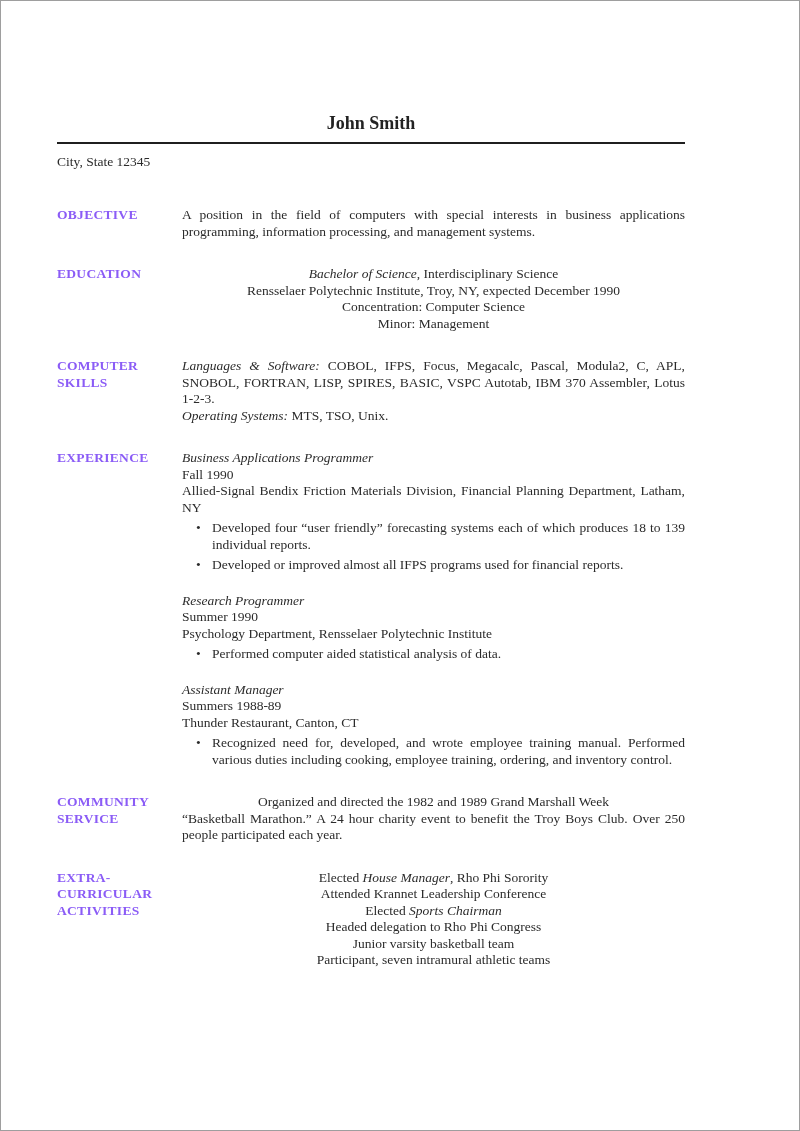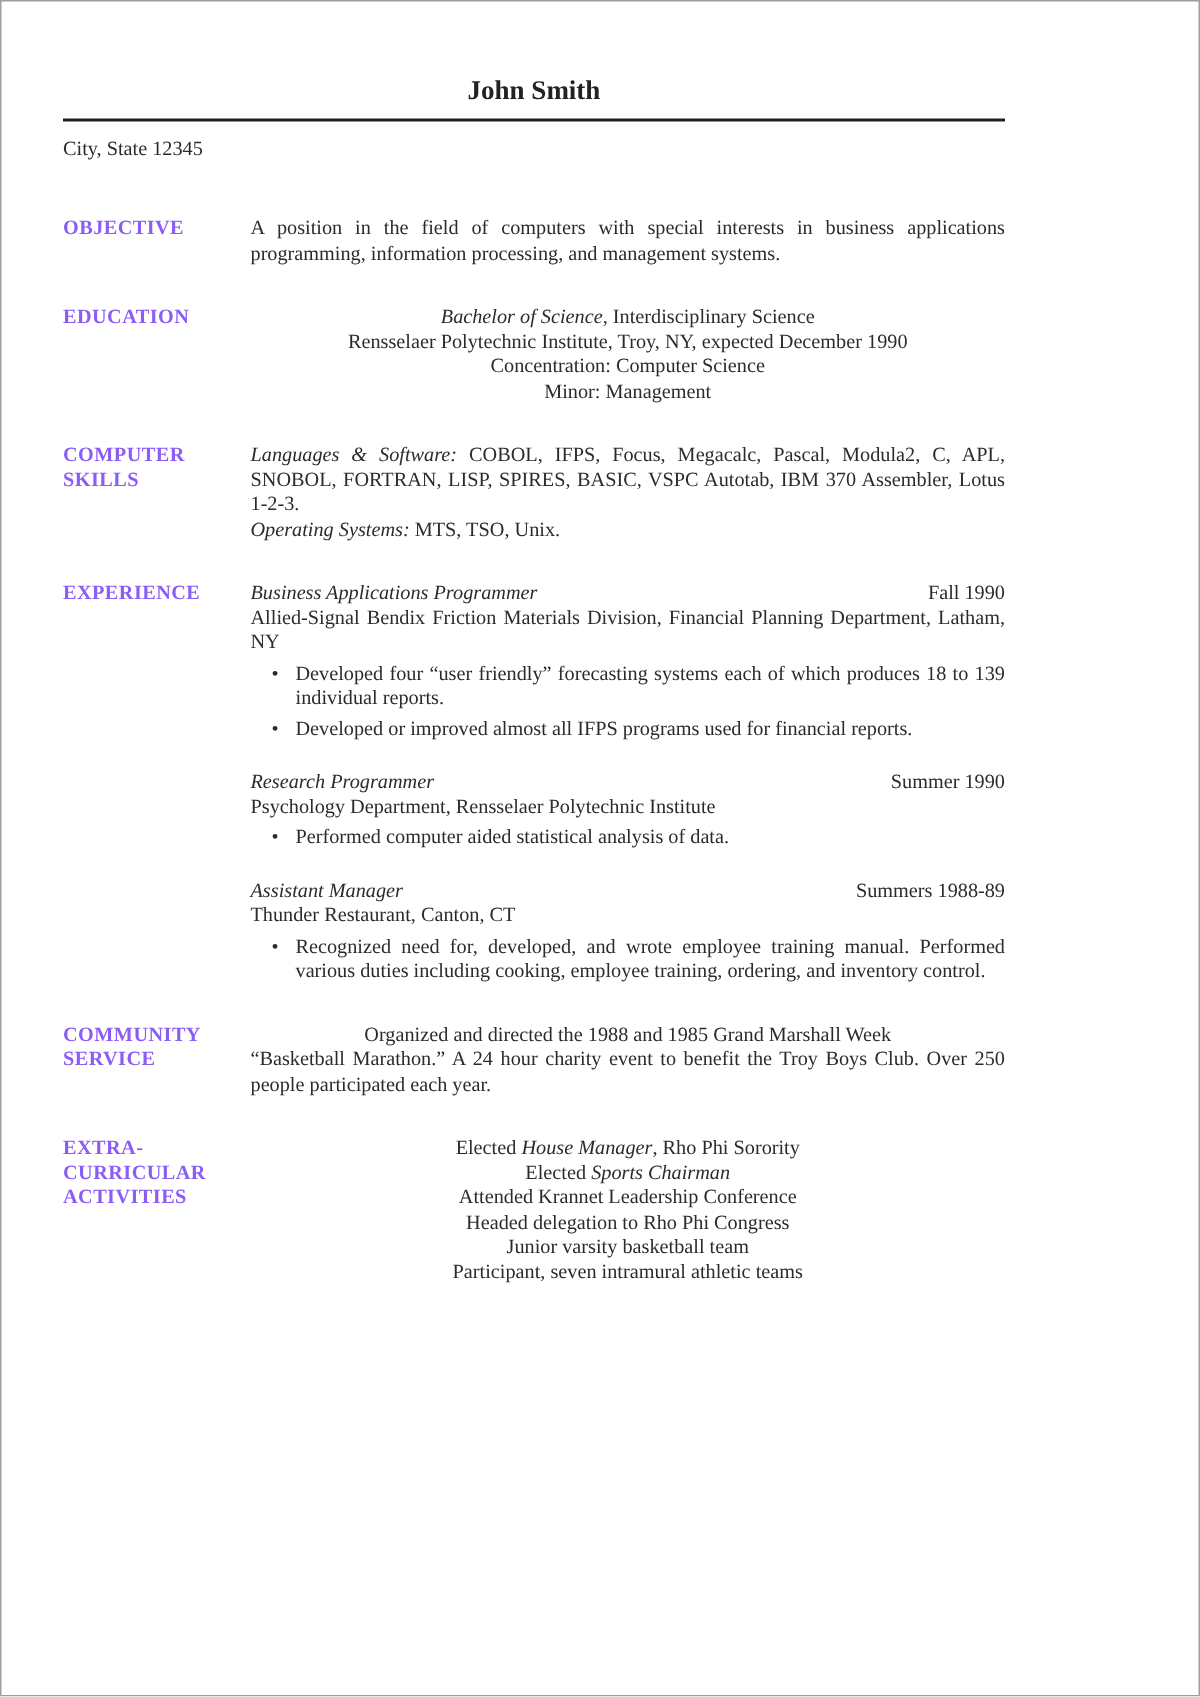--- a/index.html
+++ b/index.html
@@ -9,22 +9,22 @@
       box-sizing: border-box;
       background: #ffffff;
       border: 1px solid #9e9e9e;
       position: relative;
       overflow: hidden;
       font-family: "Liberation Serif", serif;
       color: #2b2b2b;
     }
     .content {
       width: 628px;
-      margin-left: 41px;
-      padding-top: 48px;
+      margin-left: 56px;
+      padding-top: 111px;
       font-size: 13.5px;
       line-height: 16.5px;
     }
     .doc-title {
       text-align: center;
       font-weight: bold;
       font-size: 18px;
       line-height: 22px;
       color: #222222;
     }
@@ -52,20 +52,21 @@
     }
     .sec-body { text-align: justify; }
     .line { text-align: center; }
     .it { font-style: italic; }
     .job { margin-top: 19px; }
     .job.first { margin-top: 0; }
     .job-head {
       display: flex;
       justify-content: space-between;
       align-items: baseline;
+      flex-direction: column;
     }
     .job-title { font-style: italic; }
     .job-date { white-space: nowrap; }
     .bullets { margin-top: 4px; }
     .bullet {
       display: grid;
       grid-template-columns: 16px 1fr;
       padding-left: 14px;
       margin-top: 4px;
       text-align: justify;
@@ -158,33 +159,33 @@
           </div>
         </div>
 
       </div>
     </div>
 
     <div class="section">
       <div class="sec-label">COMMUNITY
 SERVICE</div>
       <div class="sec-body">
-        <div class="line">Organized and directed the 1988 and 1985 Grand Marshall Week</div>
+        <div class="line">Organized and directed the 1982 and 1989 Grand Marshall Week</div>
         <div>“Basketball Marathon.” A 24 hour charity event to benefit the Troy Boys Club. Over 250 people participated each year.</div>
       </div>
     </div>
 
     <div class="section">
       <div class="sec-label">EXTRA-
 CURRICULAR
 ACTIVITIES</div>
       <div class="sec-body">
         <div class="line"><span>Elected </span><span class="it">House Manager</span><span>, Rho Phi Sorority</span></div>
+        <div class="line"><span>Attended Krannet Leadership Conference</span><span class="it"></span><span></span></div>
         <div class="line"><span>Elected </span><span class="it">Sports Chairman</span><span></span></div>
-        <div class="line"><span>Attended Krannet Leadership Conference</span><span class="it"></span><span></span></div>
         <div class="line"><span>Headed delegation to Rho Phi Congress</span><span class="it"></span><span></span></div>
         <div class="line"><span>Junior varsity basketball team</span><span class="it"></span><span></span></div>
         <div class="line"><span>Participant, seven intramural athletic teams</span><span class="it"></span><span></span></div>
       </div>
     </div>
 
   </div>
 </div>
 
 </body></html>

